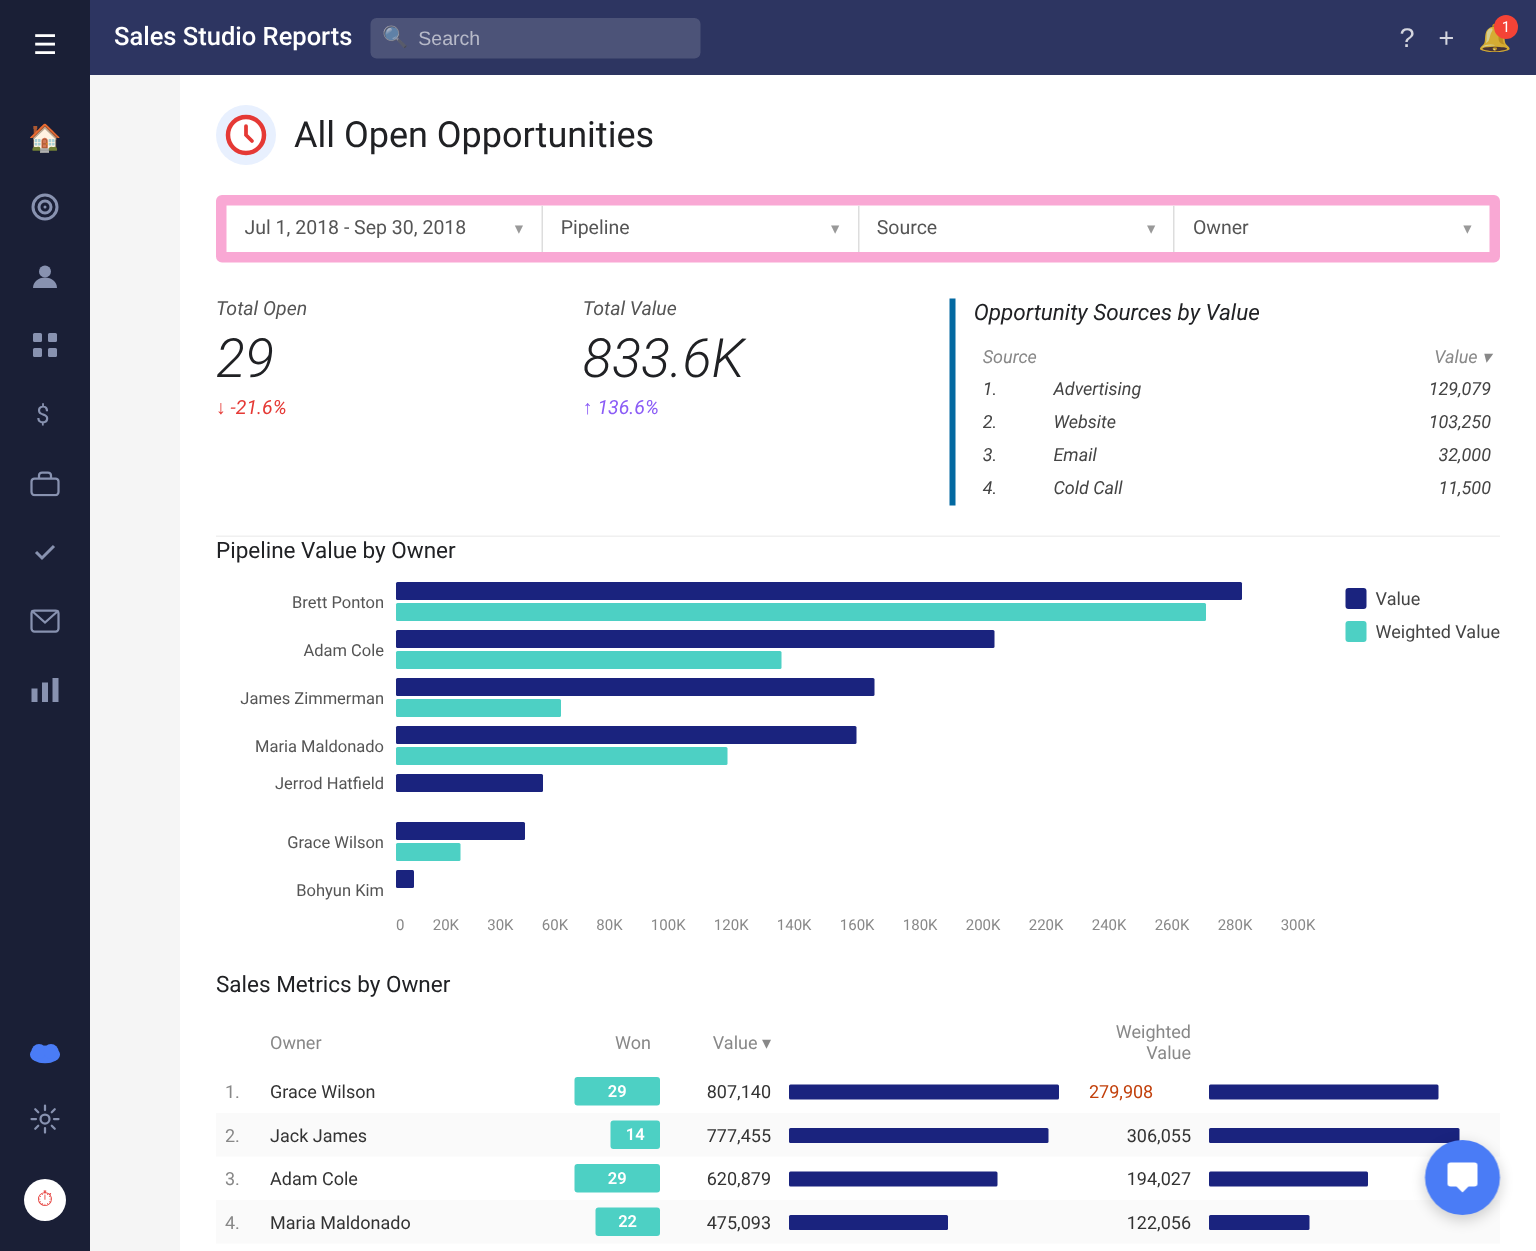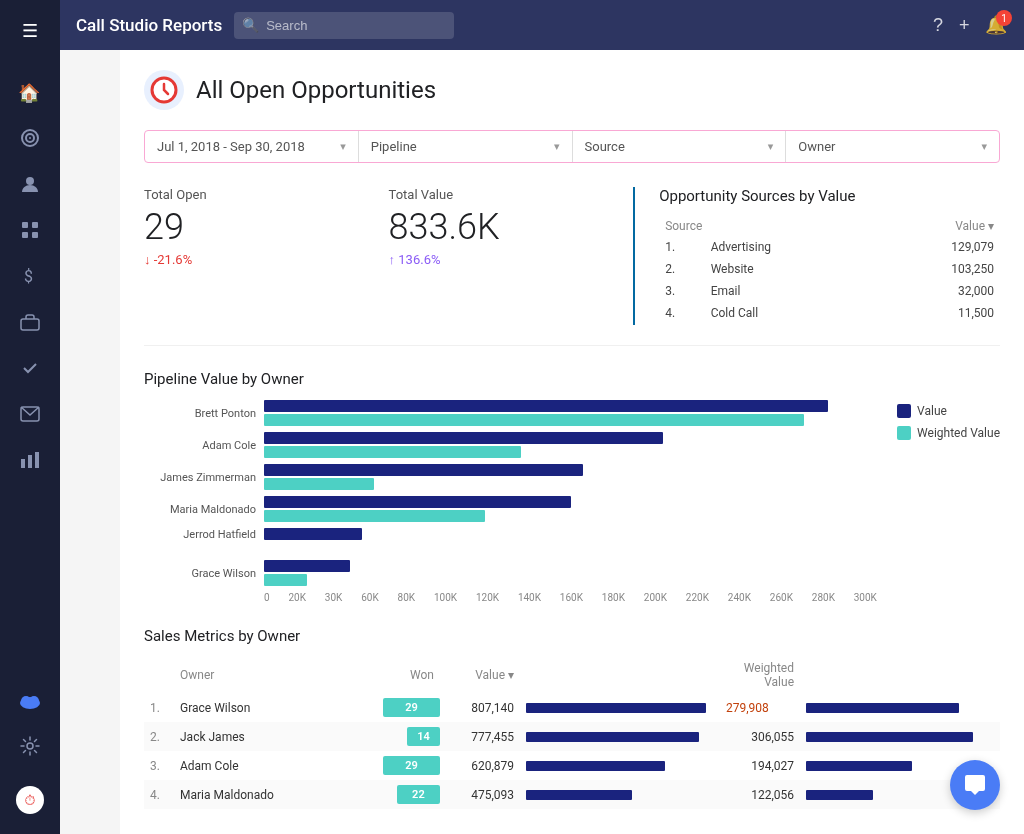--- a/index.html
+++ b/index.html
@@ -94,21 +94,21 @@
     }
     .page-title {
       font-size: 24px;
       font-weight: 400;
       color: #202124;
     }
 
     
     .filters {
       display: flex; gap: 0;
-      border: 1px solid #f9a8d4;
+      border: 7px solid #f9a8d4;
       border-radius: 4px;
       margin-bottom: 24px;
       overflow: hidden;
     }
     .filter-item {
       flex: 1;
       padding: 8px 12px;
       display: flex; align-items: center; justify-content: space-between;
       cursor: pointer;
       border-right: 1px solid #ddd;
@@ -116,33 +116,33 @@
       font-size: 13px;
     }
     .filter-item:last-child { border-right: none; }
     .filter-item .chevron { color: #999; font-size: 11px; }
 
     
     .stats-row {
       display: grid;
       grid-template-columns: 1fr 1fr 1.5fr;
       gap: 0;
-      margin-bottom: 24px;
       border-bottom: 1px solid #f0f0f0;
       padding-bottom: 20px;
+      font-style: italic;
     }
     .stat-block { padding: 0 20px 0 0; }
     .stat-label { font-size: 13px; color: #555; margin-bottom: 6px; }
     .stat-value { font-size: 36px; font-weight: 300; color: #202124; line-height: 1.1; }
     .stat-change { font-size: 13px; margin-top: 4px; }
     .stat-change.negative { color: #e53935; }
     .stat-change.positive { color: #8b5cf6; }
 
     
-    .sources-block { border-left: 2px solid #0369a1; padding-left: 24px; }
+    .sources-block { border-left: 4px solid #0369a1; padding-left: 12px; }
     .sources-title { font-size: 15px; color: #202124; margin-bottom: 10px; font-weight: 400; }
     .sources-table { width: 100%; font-size: 12px; }
     .sources-table th { color: #888; font-weight: 400; text-align: left; padding: 2px 4px; }
     .sources-table td { color: #444; padding: 3px 4px; }
     .sources-table .val { text-align: right; }
     .sources-table th.val { text-align: right; }
 
     
     .section-title { font-size: 15px; color: #202124; margin-bottom: 12px; font-weight: 400; }
     .chart-area { display: flex; gap: 20px; margin-bottom: 24px; }
@@ -239,21 +239,21 @@
         <circle cx="10" cy="10" r="3"></circle>
         <path d="M10 1v3M10 16v3M1 10h3M16 10h3M3.5 3.5l2 2M14.5 14.5l2 2M3.5 16.5l2-2M14.5 5.5l2-2" stroke-linecap="round"></path>
       </svg>
   </div>
   <div class="sidebar-icon" style="margin-top:8px; margin-bottom:4px;">
     <div style="width:28px;height:28px;border-radius:50%;background:#fff;display:flex;align-items:center;justify-content:center;font-size:14px;color:#e53935;">⏱</div>
   </div>
 </div>
 
 <div class="topbar">
-  <div class="topbar-title">Call Studio Reports</div>
+  <div class="topbar-title">Sales Studio Reports</div>
   <div class="search-wrap">
     <span class="search-icon-inner">🔍</span>
     <input class="topbar-search" type="text" placeholder="Search" style="">
   </div>
   <div class="topbar-actions">
     <button class="topbar-btn">?</button>
     <button class="topbar-btn">+</button>
     <div class="notification-wrap">
       <button class="topbar-btn">🔔</button>
       <div class="notification-badge">1</div>
@@ -378,20 +378,27 @@
       <div style="height:12px;width:0%;background:#4dd0c4;border-radius:1px;"></div>
     </div>
             </div>
             <div style="display: flex; align-items: center; margin-bottom: 6px;">
     <div style="width:120px;text-align:right;font-size:11px;color:#555;padding-right:8px;flex-shrink:0;">Grace Wilson</div>
     <div style="flex:1;">
       <div style="height:12px;width:14%;background:#1a237e;border-radius:1px;margin-bottom:2px;"></div>
       <div style="height:12px;width:7%;background:#4dd0c4;border-radius:1px;"></div>
     </div>
             </div>
+            <div style="display: flex; align-items: center; margin-bottom: 6px;">
+    <div style="width:120px;text-align:right;font-size:11px;color:#555;padding-right:8px;flex-shrink:0;">Bohyun Kim</div>
+    <div style="flex:1;">
+      <div style="height:12px;width:2%;background:#1a237e;border-radius:1px;margin-bottom:2px;"></div>
+      <div style="height:12px;width:0%;background:#4dd0c4;border-radius:1px;"></div>
+    </div>
+            </div>
           </div>
         <div class="chart-axis" id="chart-axis" style="display: flex; justify-content: space-between; font-size: 10px; color: rgb(136, 136, 136); margin-top: 4px; padding-left: 120px;">
             <span>0</span>
             <span>20K</span>
             <span>30K</span>
             <span>60K</span>
             <span>80K</span>
             <span>100K</span>
             <span>120K</span>
             <span>140K</span>

